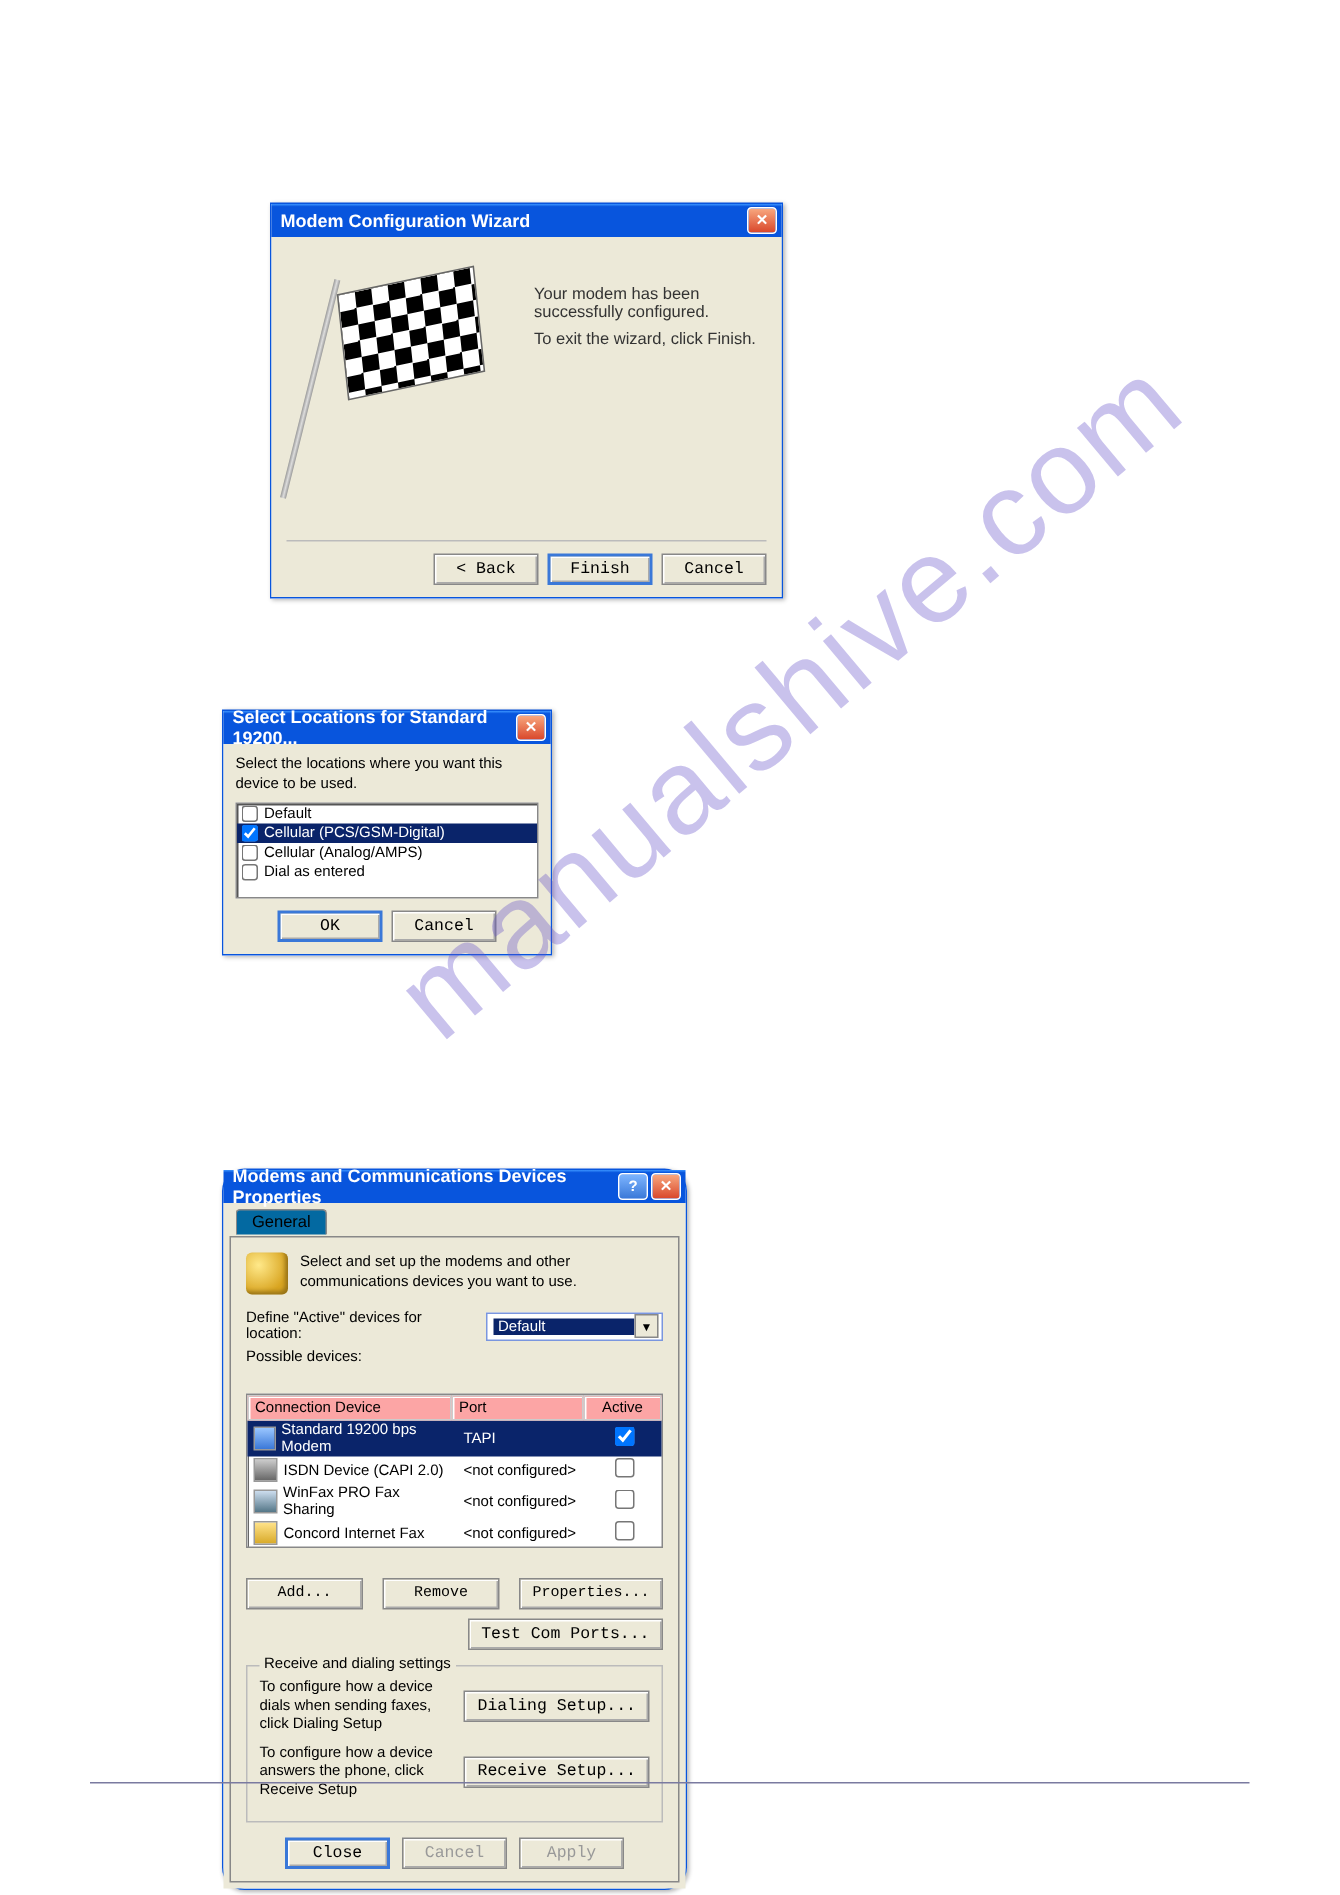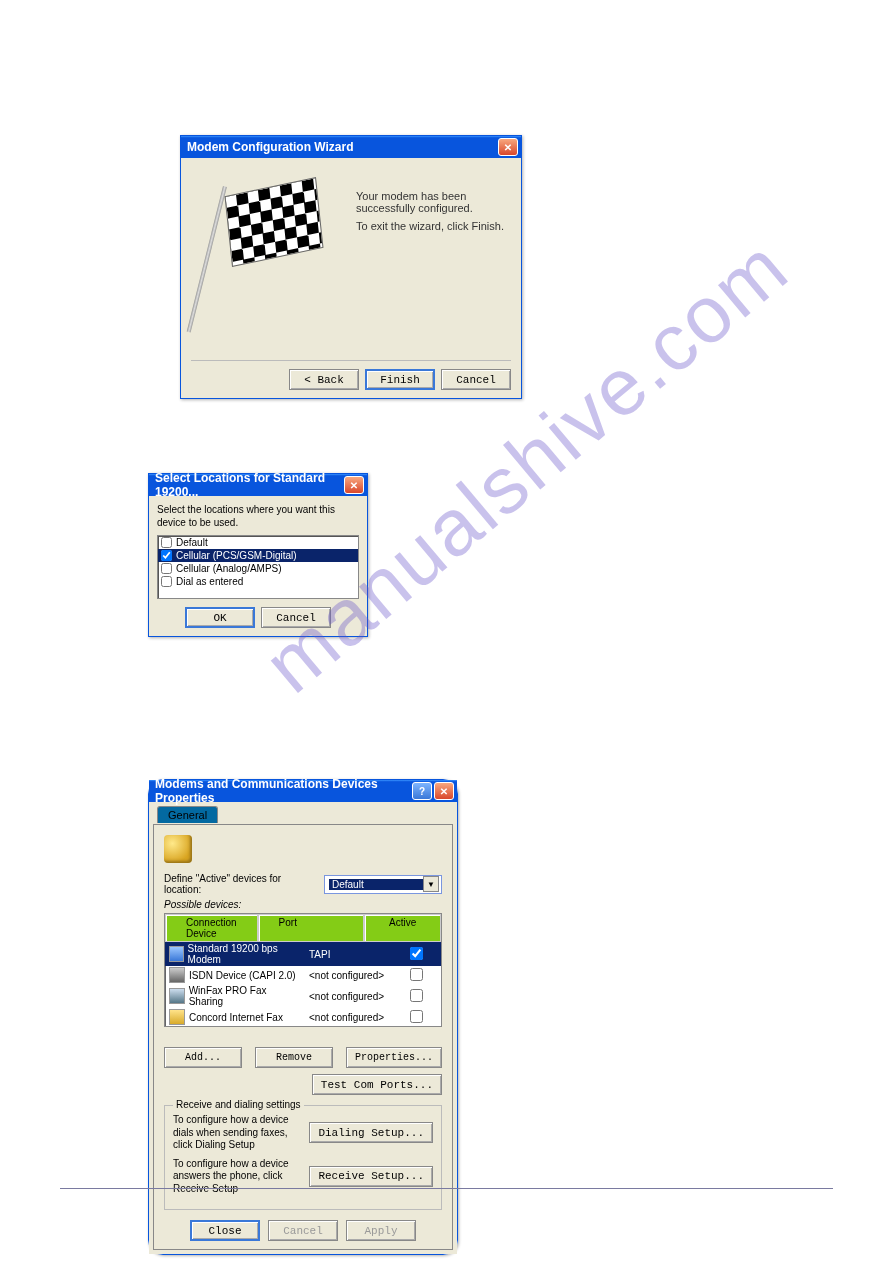--- a/index.html
+++ b/index.html
@@ -131,26 +131,26 @@
   .hdr-text { font-size:10px; flex:1; line-height:1.3;}
   .define-row { display:flex; align-items:center; gap:8px; font-size:10px; margin-bottom:4px;}
   .combo {
     flex:0 0 110px; height:17px; border:1px solid #7a96df;
     background:#fff; display:flex; align-items:center; justify-content:space-between;
     padding:0 2px 0 4px; font-size:10px;
   }
   .combo .sel { background:#0a246a; color:#fff; padding:0 3px; flex:1;}
   .combo .arr { width:14px; height:14px; background:#ece9d8; border:1px solid #888;
     display:flex; align-items:center; justify-content:center; font-size:8px;}
-  .poss { font-size:10px; margin-bottom:3px;font-style:italic;}
+  .poss { font-size:10px; margin-bottom:19px;}
   .dev-list {
     border:1px solid #888; background:#fff; box-shadow:inset 1px 1px 0 #666;
   }
   .dev-header { display:flex; font-size:10px; }
-  .dev-header .col { border:1px solid #ccc; background:#84cc16; padding:2px 20px; box-shadow:inset 1px 1px 0 #fff;}
+  .dev-header .col { border:1px solid #ccc; background:#fca5a5; padding:2px 4px; box-shadow:inset 1px 1px 0 #fff;}
   .col-conn{flex:1;} .col-port{width:78px;} .col-act{width:42px; text-align:center;}
   .dev-row { display:flex; font-size:10px; align-items:center;}
   .dev-row .c{padding:1px 4px;}
   .dev-row .c1{flex:1; display:flex; align-items:center; gap:4px;}
   .dev-row .c2{width:78px;}
   .dev-row .c3{width:42px; text-align:center;}
   .dev-row.sel { background:#0a246a; color:#fff;}
   .dev-row input{margin:0;}
   .micon{width:14px;height:14px;display:inline-block;background:#ddd;border:1px solid #999;}
   .micon.modem{background:linear-gradient(#9ac6ff,#3a78d8);}
@@ -242,20 +242,21 @@
       <div class="title-btn close-btn">✕</div>
     </div>
   </div>
   <div class="client">
     <div class="tabstrip">
       <div class="tab">General</div>
     </div>
     <div class="tabpanel">
       <div class="hdr-row">
         <div class="device-icon"></div>
+        <div class="hdr-text">Select and set up the modems and other communications devices you want to use.</div>
       </div>
       <div class="define-row">
         <span>Define "Active" devices for location:</span>
         <div class="combo">
           <span class="sel">Default</span>
           <span class="arr">▼</span>
         </div>
       </div>
       <div class="poss">Possible devices:</div>
       <div class="dev-list">

